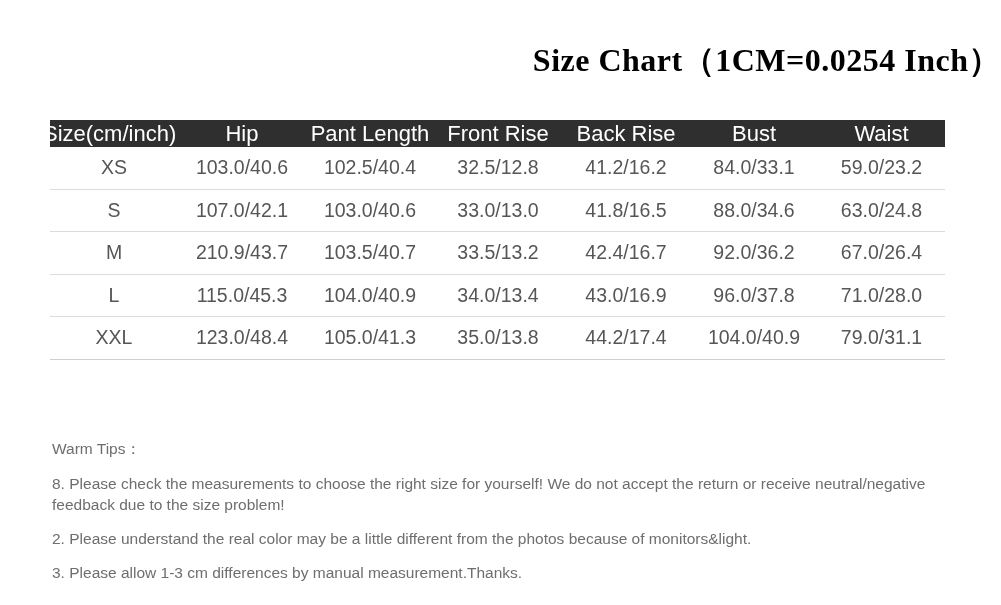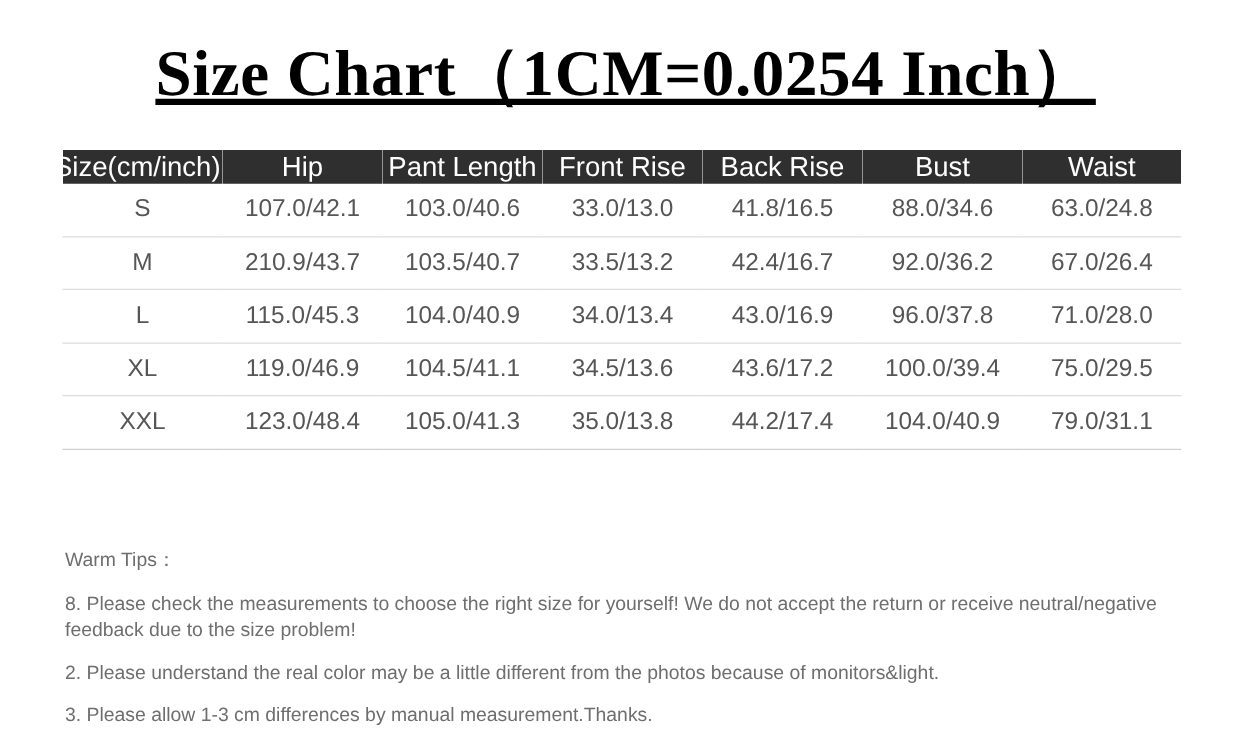--- a/index.html
+++ b/index.html
@@ -15,29 +15,28 @@
     font-family: "Liberation Sans", sans-serif;
     -webkit-font-smoothing: antialiased;
   }
 
   
   .chart-title {
     position: absolute;
     top: 34px;
     left: 0;
     width: 1001px;
-    text-align: center;
+    text-align: right;
     font-family: "Liberation Serif", serif;
     font-weight: bold;
-    font-size: 52px;
+    font-size: 32px;
     line-height: 52px;
     color: #000000;
     letter-spacing: 0.5px;
     white-space: nowrap;
-    text-decoration: underline;
   }
 
   
   .size-table {
     position: absolute;
     top: 120px;
     left: 50px;
     width: 895px;
   }
   .size-table table {
@@ -138,20 +137,29 @@
         <th>Hip</th>
         <th>Pant Length</th>
         <th>Front Rise</th>
         <th>Back Rise</th>
         <th>Bust</th>
         <th>Waist</th>
       </tr>
     </thead>
     <tbody>
       <tr>
+        <td>XS</td>
+        <td>103.0/40.6</td>
+        <td>102.5/40.4</td>
+        <td>32.5/12.8</td>
+        <td>41.2/16.2</td>
+        <td>84.0/33.1</td>
+        <td>59.0/23.2</td>
+      </tr>
+      <tr>
         <td>S</td>
         <td>107.0/42.1</td>
         <td>103.0/40.6</td>
         <td>33.0/13.0</td>
         <td>41.8/16.5</td>
         <td>88.0/34.6</td>
         <td>63.0/24.8</td>
       </tr>
       <tr>
         <td>M</td>
@@ -165,29 +173,20 @@
       <tr>
         <td>L</td>
         <td>115.0/45.3</td>
         <td>104.0/40.9</td>
         <td>34.0/13.4</td>
         <td>43.0/16.9</td>
         <td>96.0/37.8</td>
         <td>71.0/28.0</td>
       </tr>
       <tr>
-        <td>XL</td>
-        <td>119.0/46.9</td>
-        <td>104.5/41.1</td>
-        <td>34.5/13.6</td>
-        <td>43.6/17.2</td>
-        <td>100.0/39.4</td>
-        <td>75.0/29.5</td>
-      </tr>
-      <tr>
         <td>XXL</td>
         <td>123.0/48.4</td>
         <td>105.0/41.3</td>
         <td>35.0/13.8</td>
         <td>44.2/17.4</td>
         <td>104.0/40.9</td>
         <td>79.0/31.1</td>
       </tr>
     </tbody>
   </table>

